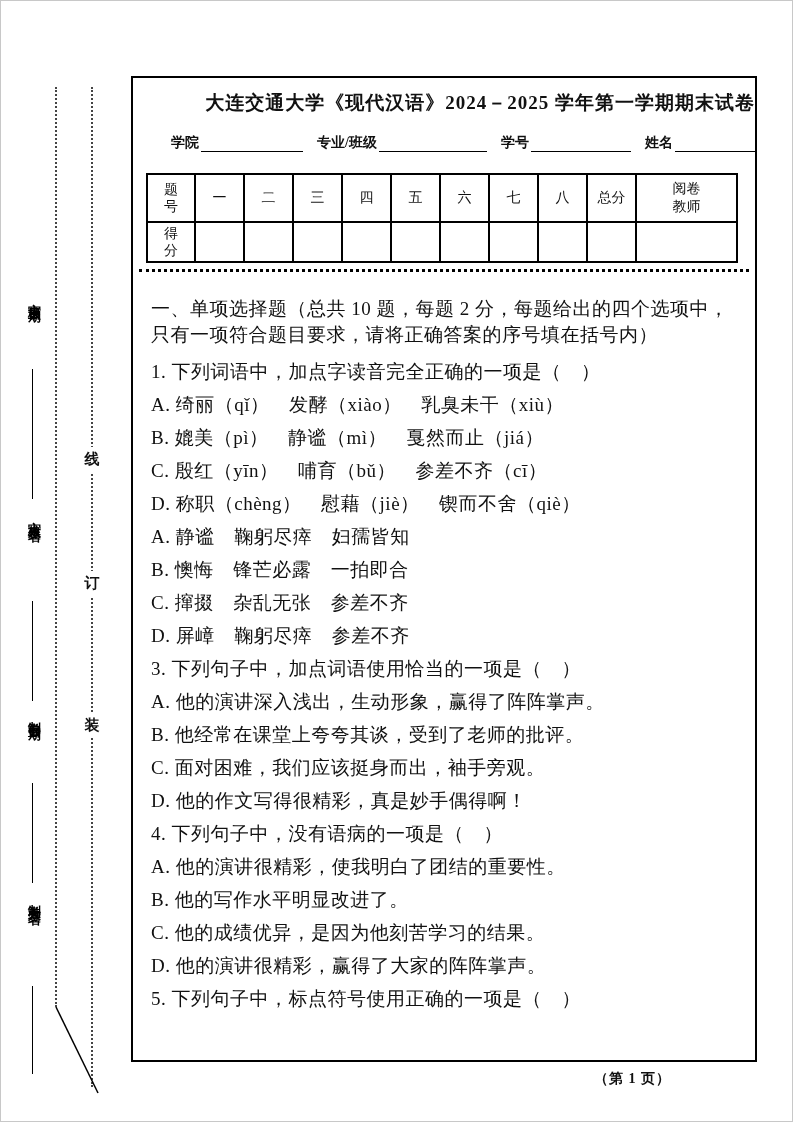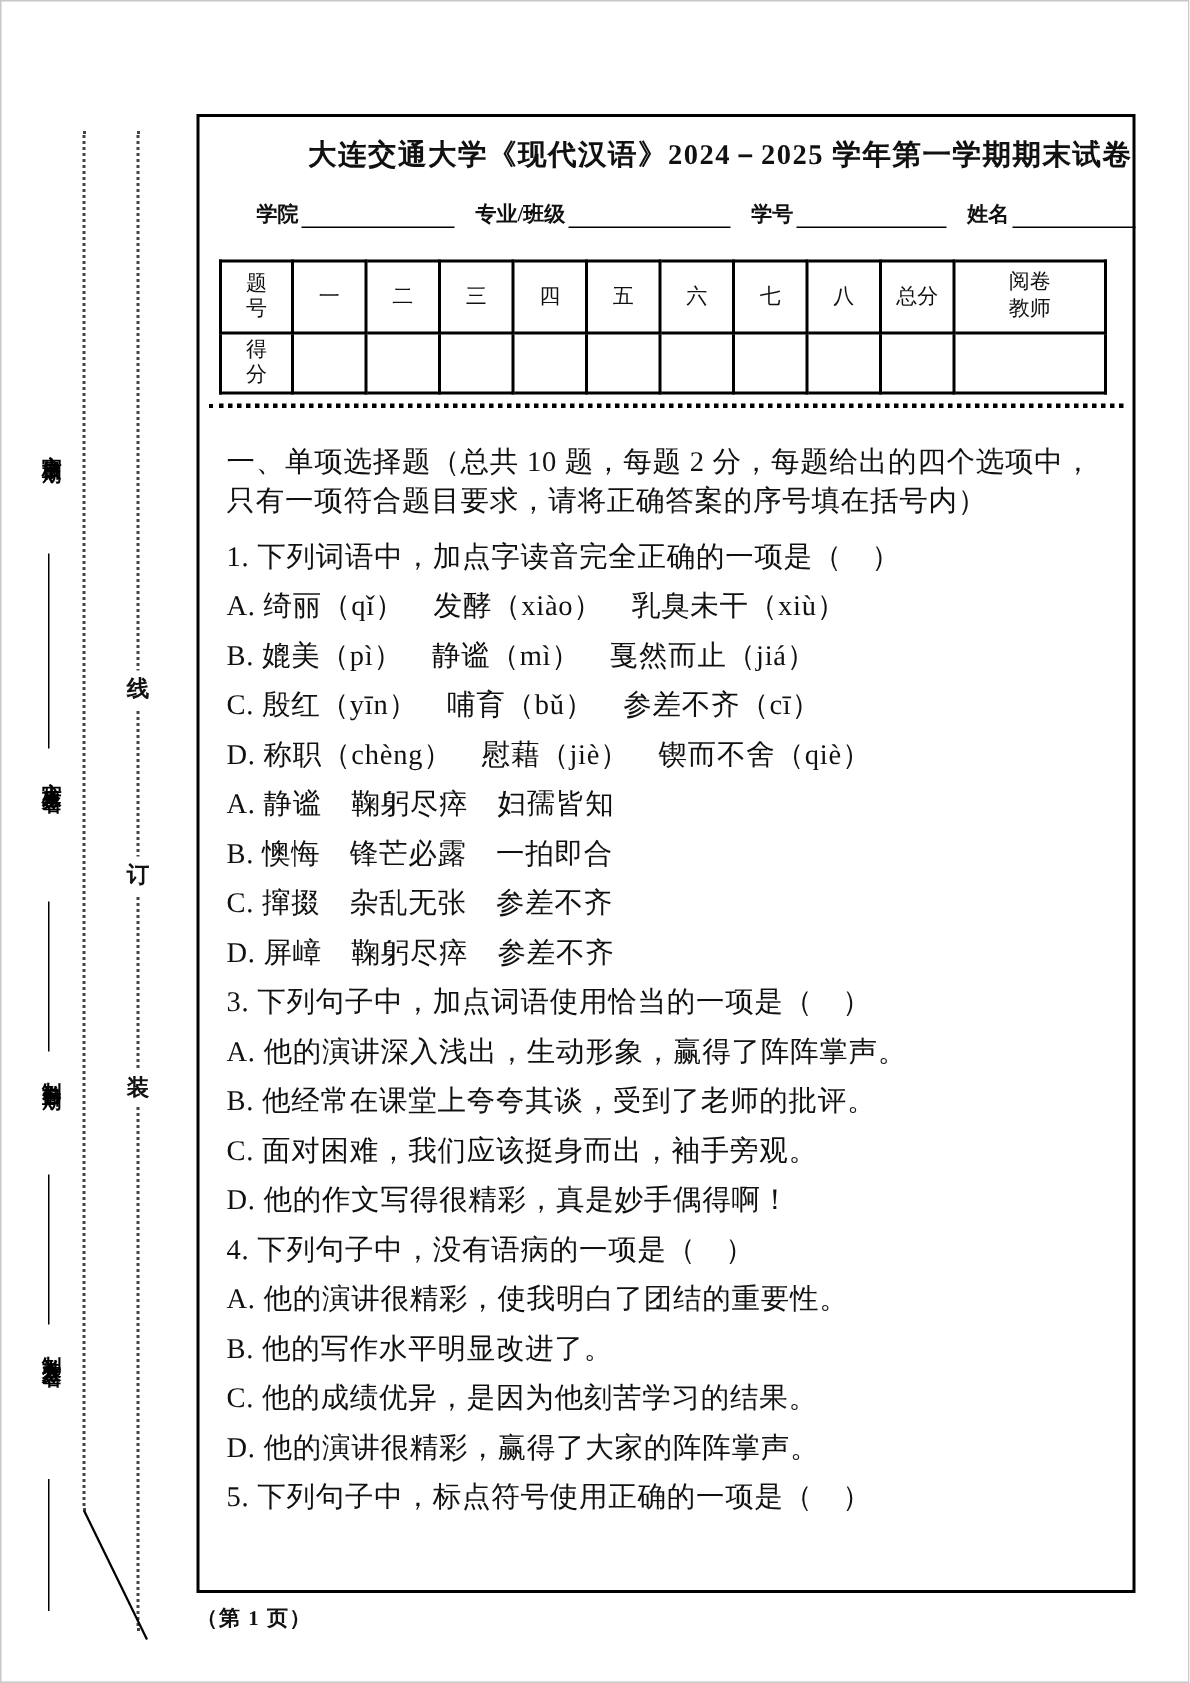--- a/index.html
+++ b/index.html
@@ -51,21 +51,21 @@
   .stack{display:inline-block;width:1.2em;line-height:17px;text-align:center;}
   .stack2{display:inline-block;width:2.3em;line-height:18px;text-align:center;}
   
   .dotted-sep{position:absolute;top:191px;left:6px;right:6px;border-top:3px dotted #000;}
   
   .content{position:absolute;top:218px;left:18px;right:24px;font-size:19px;letter-spacing:0.5px;}
   .section-intro{line-height:26px;margin:0 0 7px 0;}
   .q-line{line-height:33px;white-space:nowrap;}
   
   .footer{
-    position:absolute;top:1069px;left:130px;width:540px;text-align:left;
+    position:absolute;top:1069px;left:130px;width:540px;text-align:right;
     font-size:14px;font-weight:bold;letter-spacing:1px;
   }
 </style>
 </head>
 <body>
 
 <div class="page">
 
   <div class="m-label" style="top:292px;">审核日期:</div>
   <div class="m-blank" style="top:368px;height:130px;"></div>

